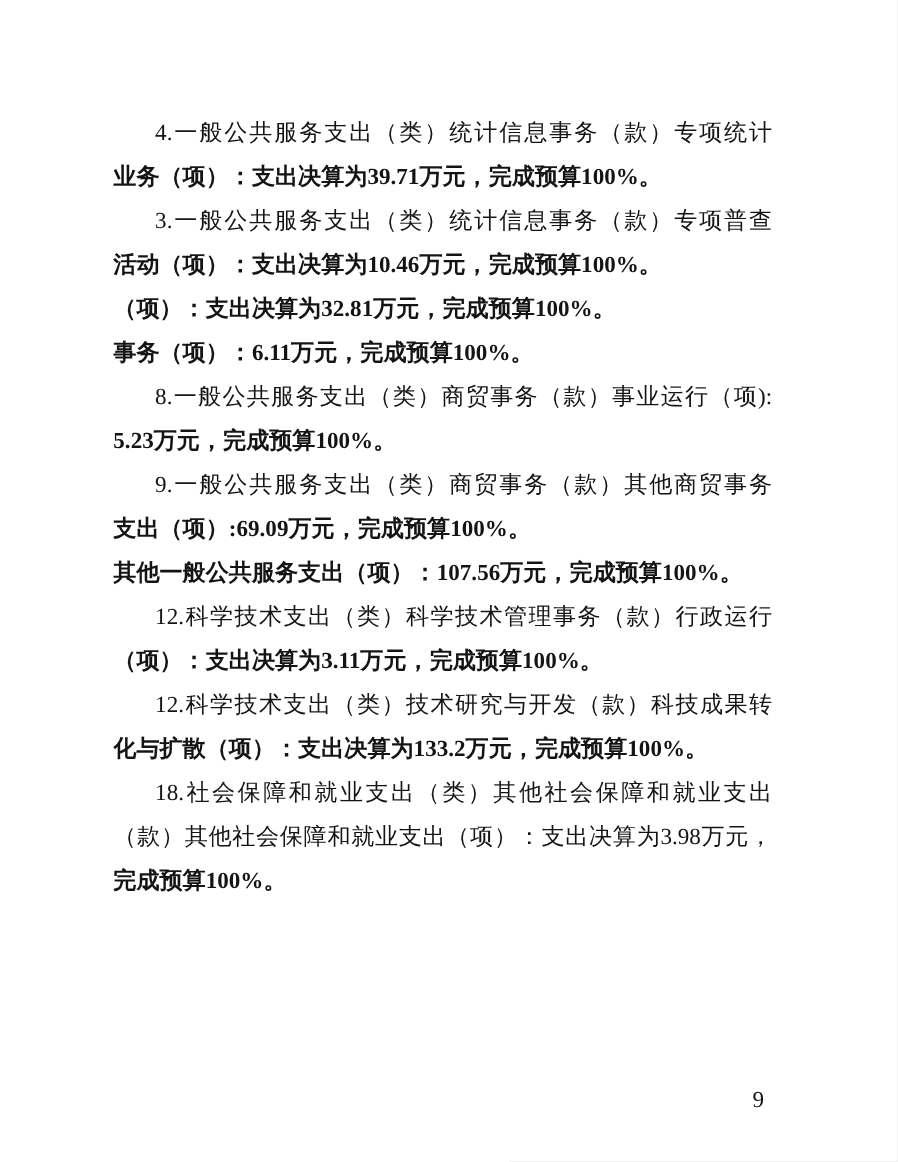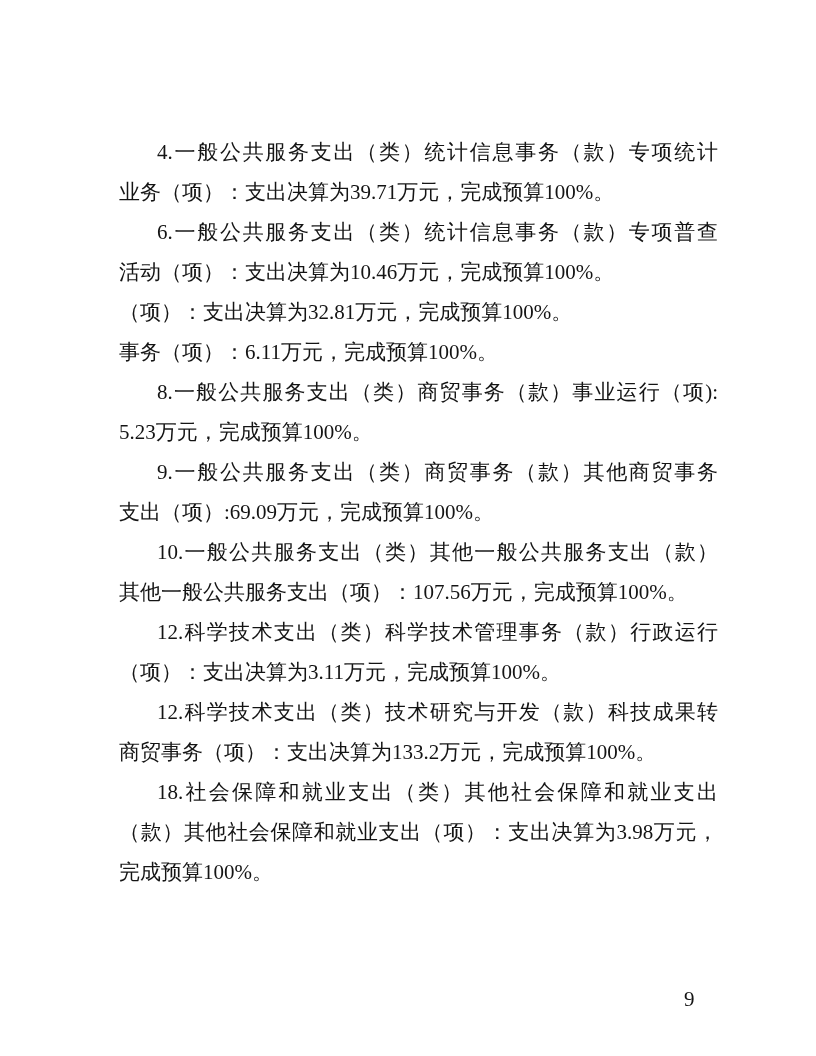--- a/index.html
+++ b/index.html
@@ -12,67 +12,66 @@
     width: 816px;
     height: 1056px;
     margin: 0 auto;
     background: #ffffff;
     font-family: "Liberation Serif", "DejaVu Serif", serif;
     color: #141414;
     overflow: hidden;
   }
   .content {
     position: absolute;
-    left: 119px;
+    left: 103px;
     top: 100px;
     width: 599px;
-    margin-top: 32px;
   }
   .line {
     font-size: 21px;
     line-height: 40px;
     height: 40px;
     overflow: hidden;
     text-align: justify;
     text-align-last: justify;
     word-break: break-all;
   }
   .line.first {
     text-indent: 38px;
   }
   .line.last {
     text-align-last: left;
+    font-weight: bold;
   }
   .page-number {
     position: absolute;
     left: 684px;
     top: 986px;
     font-size: 21px;
     line-height: 26px;
   }
 </style>
 </head>
 <body>
 
 <div class="page" style="background: rgb(255, 255, 255); color: rgb(20, 20, 20);">
   <div class="content" id="document-body">
       <div class="line first">4.一般公共服务支出（类）统计信息事务（款）专项统计</div>
       <div class="line last">业务（项）：支出决算为39.71万元，完成预算100%。</div>
-      <div class="line first">6.一般公共服务支出（类）统计信息事务（款）专项普查</div>
+      <div class="line first">3.一般公共服务支出（类）统计信息事务（款）专项普查</div>
       <div class="line last">活动（项）：支出决算为10.46万元，完成预算100%。</div>
       <div class="line last">（项）：支出决算为32.81万元，完成预算100%。</div>
       <div class="line last">事务（项）：6.11万元，完成预算100%。</div>
       <div class="line first">8.一般公共服务支出（类）商贸事务（款）事业运行（项):</div>
       <div class="line last">5.23万元，完成预算100%。</div>
       <div class="line first">9.一般公共服务支出（类）商贸事务（款）其他商贸事务</div>
       <div class="line last">支出（项）:69.09万元，完成预算100%。</div>
-      <div class="line first">10.一般公共服务支出（类）其他一般公共服务支出（款）</div>
       <div class="line last">其他一般公共服务支出（项）：107.56万元，完成预算100%。</div>
       <div class="line first">12.科学技术支出（类）科学技术管理事务（款）行政运行</div>
       <div class="line last">（项）：支出决算为3.11万元，完成预算100%。</div>
       <div class="line first">12.科学技术支出（类）技术研究与开发（款）科技成果转</div>
-      <div class="line last">商贸事务（项）：支出决算为133.2万元，完成预算100%。</div>
+      <div class="line last">化与扩散（项）：支出决算为133.2万元，完成预算100%。</div>
       <div class="line first">18.社会保障和就业支出（类）其他社会保障和就业支出</div>
       <div class="line">（款）其他社会保障和就业支出（项）：支出决算为3.98万元，</div>
       <div class="line last">完成预算100%。</div>
     </div>
   <div class="page-number">9</div>
 </div>
 
 </body></html>

